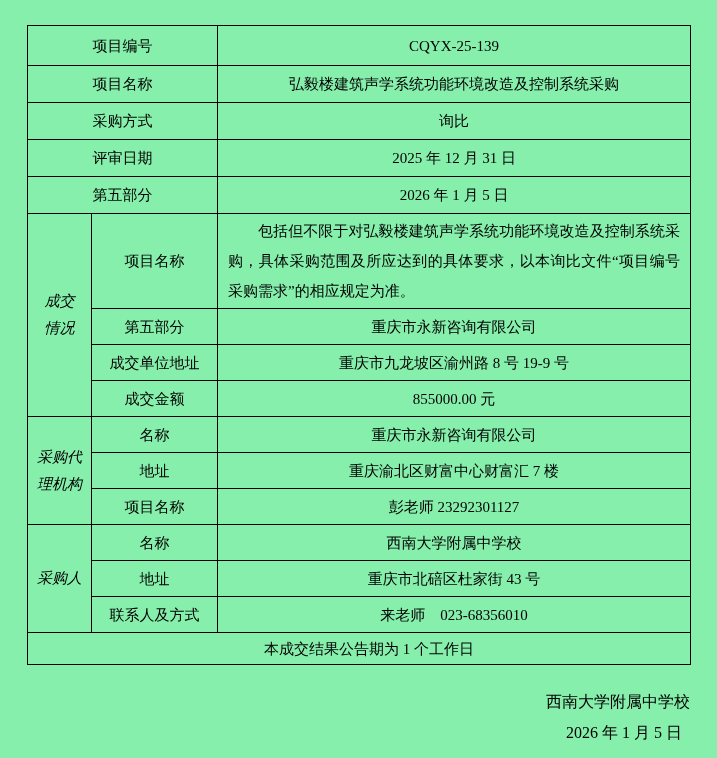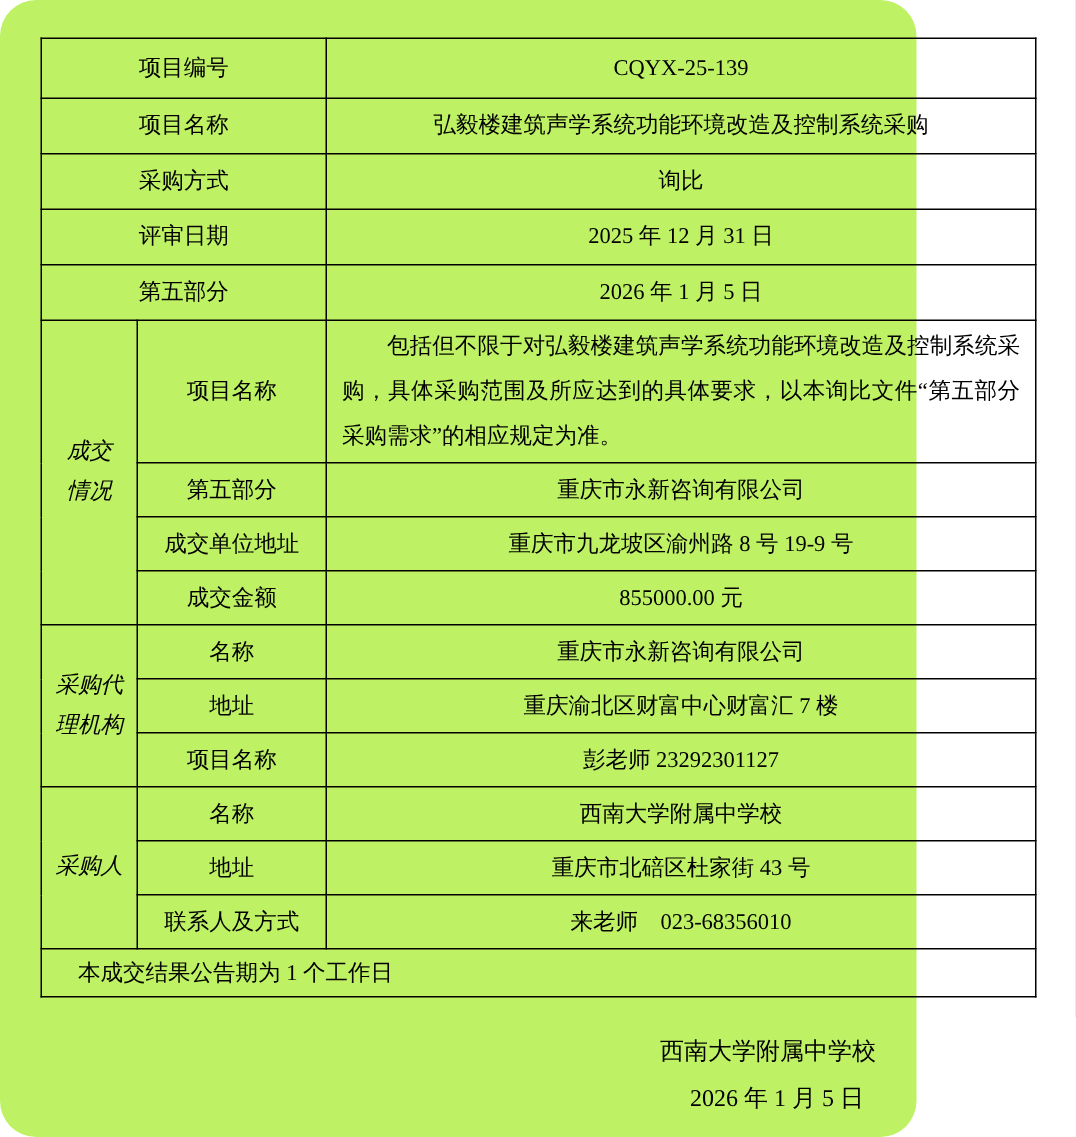--- a/index.html
+++ b/index.html
@@ -1,23 +1,22 @@
 <!DOCTYPE html>
 <html lang="zh"><head>
 <meta charset="utf-8">
 <style>
   html, body { margin: 0; padding: 0; }
   .page {
     position: relative;
-    width: 611px;
+    width: 717px;
     height: 758px;
-    background: #bef264;
+    background: #86efac;
     color: #000000;
     font-family: "Liberation Serif", "DejaVu Serif", serif;
-    border-radius: 24px;
   }
   table.doc-table {
     position: absolute;
     left: 27px;
     top: 25px;
     width: 663px;
     border-collapse: collapse;
     table-layout: fixed;
   }
   .doc-table td {
@@ -39,21 +38,21 @@
     padding: 2px 6px;
     font-style: italic;
   }
   td.para {
     text-align: justify;
     text-indent: 2em;
     line-height: 30px;
     padding: 2px 10px;
   }
   td.notice {
-    text-align: left;
+    text-align: center;
     padding-left: 24px;
   }
   .signature {
     position: absolute;
     right: 27px;
     top: 686px;
     text-align: right;
     font-size: 16px;
     line-height: 31px;
   }
@@ -88,21 +87,21 @@
       </tr>
       <tr style="height:37px">
         <td colspan="2">第五部分</td>
         <td>2026 年 1 月 5 日</td>
       </tr>
 
       <tr style="height:95px">
         <td rowspan="4" class="sec">成交
 情况</td>
         <td>项目名称</td>
-        <td class="para">包括但不限于对弘毅楼建筑声学系统功能环境改造及控制系统采购，具体采购范围及所应达到的具体要求，以本询比文件“第五部分 采购需求”的相应规定为准。</td>
+        <td class="para">包括但不限于对弘毅楼建筑声学系统功能环境改造及控制系统采购，具体采购范围及所应达到的具体要求，以本询比文件“项目编号 采购需求”的相应规定为准。</td>
       </tr>
       <tr style="height:36px">
         <td>第五部分</td>
         <td>重庆市永新咨询有限公司</td>
       </tr>
       <tr style="height:36px">
         <td>成交单位地址</td>
         <td>重庆市九龙坡区渝州路 8 号 19-9 号</td>
       </tr>
       <tr style="height:36px">

